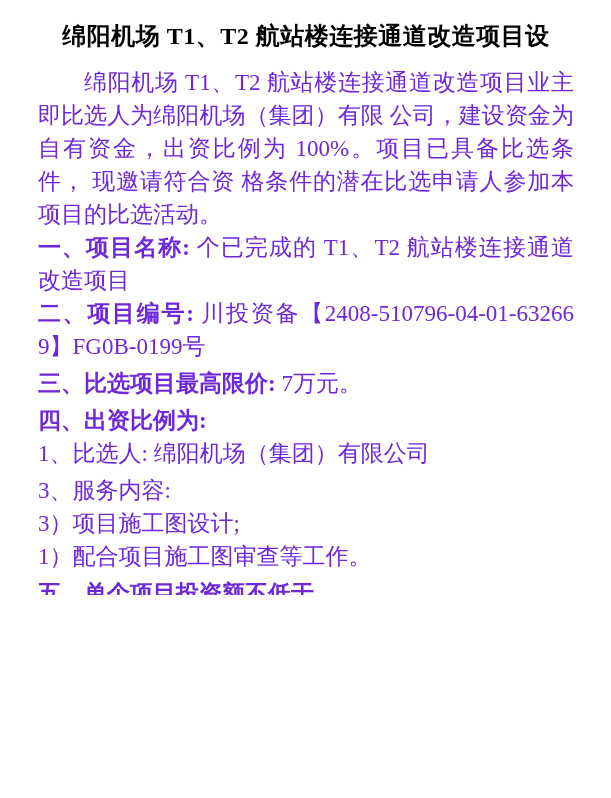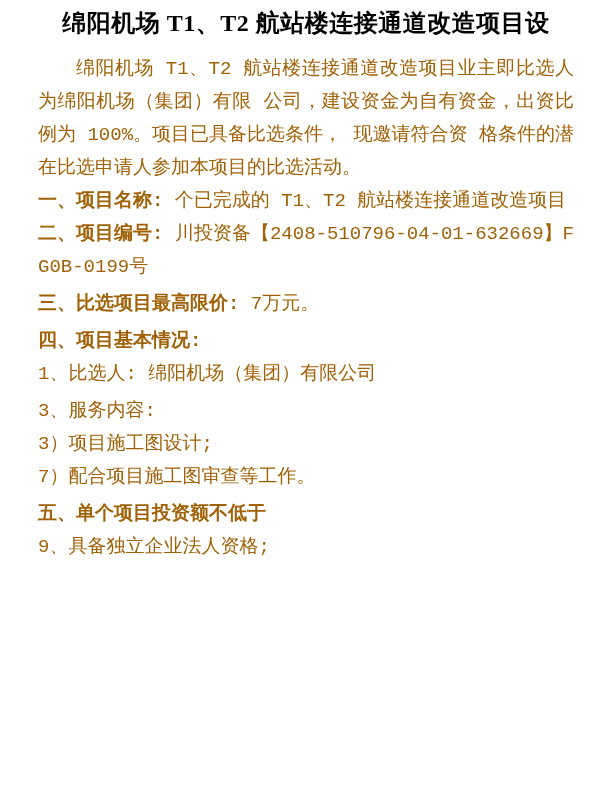--- a/index.html
+++ b/index.html
@@ -9,56 +9,56 @@
     font-family: "Liberation Serif", "DejaVu Serif", serif;
   }
   .page {
     position: relative;
     width: 611px;
     height: 582px;
     background: #ffffff;
     color: #000000;
     padding: 6px 37px 0 38px;
     overflow: hidden;
+    margin-top: 13px;
   }
   .title {
     font-size: 24px;
     font-weight: 700;
     line-height: 34px;
     text-align: center;
     letter-spacing: 0.5px;
   }
   .title .tl { display: block; }
   .doc-body { margin-top: 13px; }
   .block {
-    font-size: 19px;
+    font-size: 23px;
     line-height: 33px;
     text-align: justify;
     white-space: pre-wrap;
     word-break: break-all;
-    color: #a16207;
-    font-family: Liberation Mono, monospace;
+    color: #6d28d9;
   }
   .block .lbl { font-weight: 700; }
   .block.indent { text-indent: 2em; }
   .block.gap { margin-top: 4px; }
 </style>
 </head>
 <body>
 
 <div class="page">
   <h1 class="title">
     <span class="tl">绵阳机场 T1、T2 航站楼连接通道改造项目设</span>
   </h1>
   <main class="doc-body">
       <p class="block indent"><span class="txt">绵阳机场 T1、T2 航站楼连接通道改造项目业主即比选人为绵阳机场（集团）有限 公司，建设资金为自有资金，出资比例为 100%。项目已具备比选条件， 现邀请符合资 格条件的潜在比选申请人参加本项目的比选活动。</span></p>
       <p class="block"><b class="lbl">一、项目名称:</b><span class="txt"> 个已完成的 T1、T2 航站楼连接通道改造项目</span></p>
       <p class="block"><b class="lbl">二、项目编号:</b><span class="txt"> 川投资备【2408-510796-04-01-632669】FG0B-0199号</span></p>
       <p class="block gap"><b class="lbl">三、比选项目最高限价:</b><span class="txt"> 7万元。</span></p>
-      <p class="block gap"><b class="lbl">四、项目基本情况:</b></p>
+      <p class="block gap"><b class="lbl">四、出资比例为:</b></p>
       <p class="block"><span class="txt">1、比选人: 绵阳机场（集团）有限公司</span></p>
       <p class="block gap"><span class="txt">3、服务内容:</span></p>
       <p class="block"><span class="txt">3）项目施工图设计;</span></p>
-      <p class="block"><span class="txt">7）配合项目施工图审查等工作。</span></p>
+      <p class="block"><span class="txt">1）配合项目施工图审查等工作。</span></p>
       <p class="block gap"><b class="lbl">五、单个项目投资额不低于</b></p>
       <p class="block"><span class="txt">9、具备独立企业法人资格;</span></p>
     </main>
 </div>
 
 </body></html>

